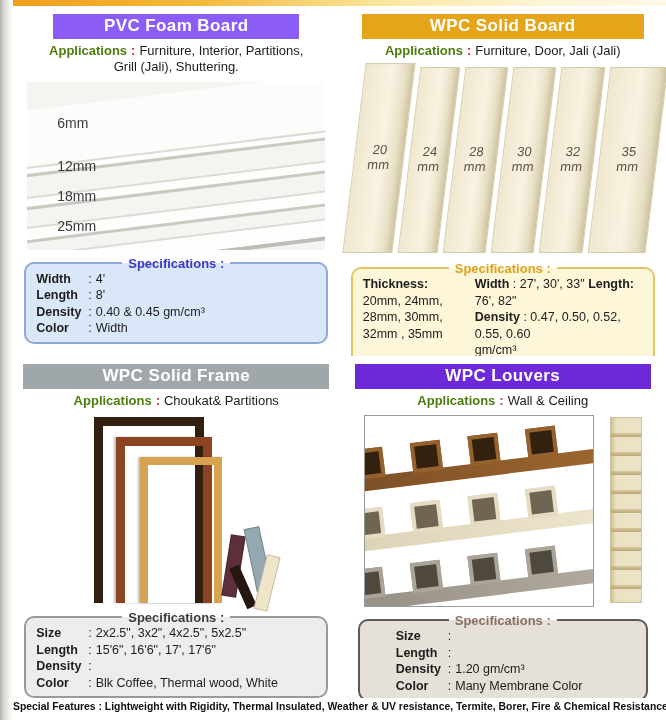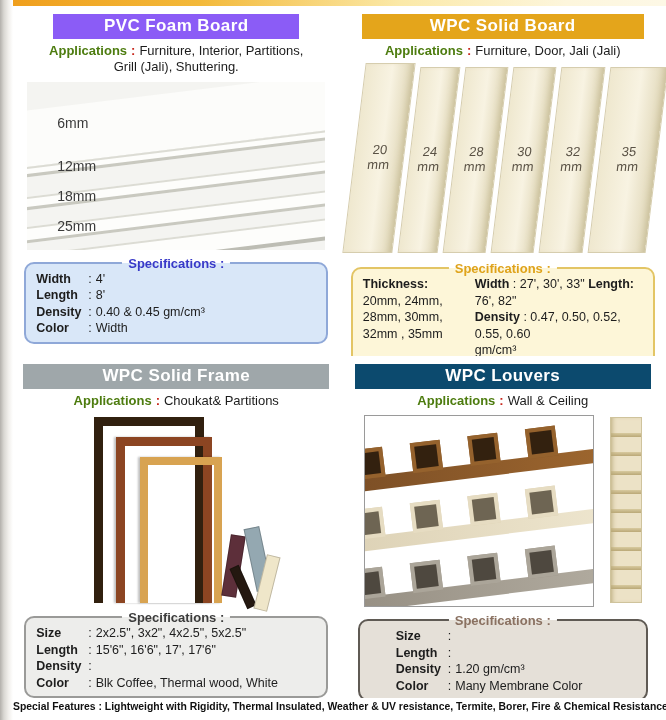--- a/index.html
+++ b/index.html
@@ -11,21 +11,21 @@
     background:linear-gradient(to right,#b3b0ab,#d9d7d2 30%,#f1efeb 65%,#ffffff)}
   .content{position:absolute;left:13px;top:6px;width:653px;height:714px;
     display:grid;grid-template-columns:1fr 1fr;grid-template-rows:350px 342px 20px}
   .panel{display:flex;flex-direction:column;align-items:center;padding-top:8px;overflow:hidden}
 
   .titlebar{color:#fff;font-weight:bold;font-size:17px;text-align:center;
     letter-spacing:.4px;padding:2px 0 3px;flex:none}
   .tb-pvc{background:#8b5cf6;width:246px}
   .tb-wpcb{background:#e4a51b;width:282px}
   .tb-frame{background:#9fa7aa;width:306px}
-  .tb-louv{background:#0c4a6e;width:296px}
+  .tb-louv{background:#6d28d9;width:296px}
 
   .apps{font-size:13px;color:#1c1c1c;text-align:center;margin:4px 0 2px;max-width:280px;line-height:1.25}
   .apps b{color:#4d7c0f}
   .app-colon{color:#c8281e;font-weight:bold;margin:0 4px}
 
   
   .pvc-photo{position:relative;width:298px;height:168px;background:#f4f4f1;overflow:hidden;margin:4px 0 2px}
   .pvc-top{position:absolute;left:-12px;top:10px;width:330px;height:56px;background:#fcfcfa;
     transform:rotate(-7deg);box-shadow:0 2px 2px #ddddd6}
   .pvc-strip{position:absolute;left:-12px;width:335px;background:#fdfdfb;transform:rotate(-7deg);

